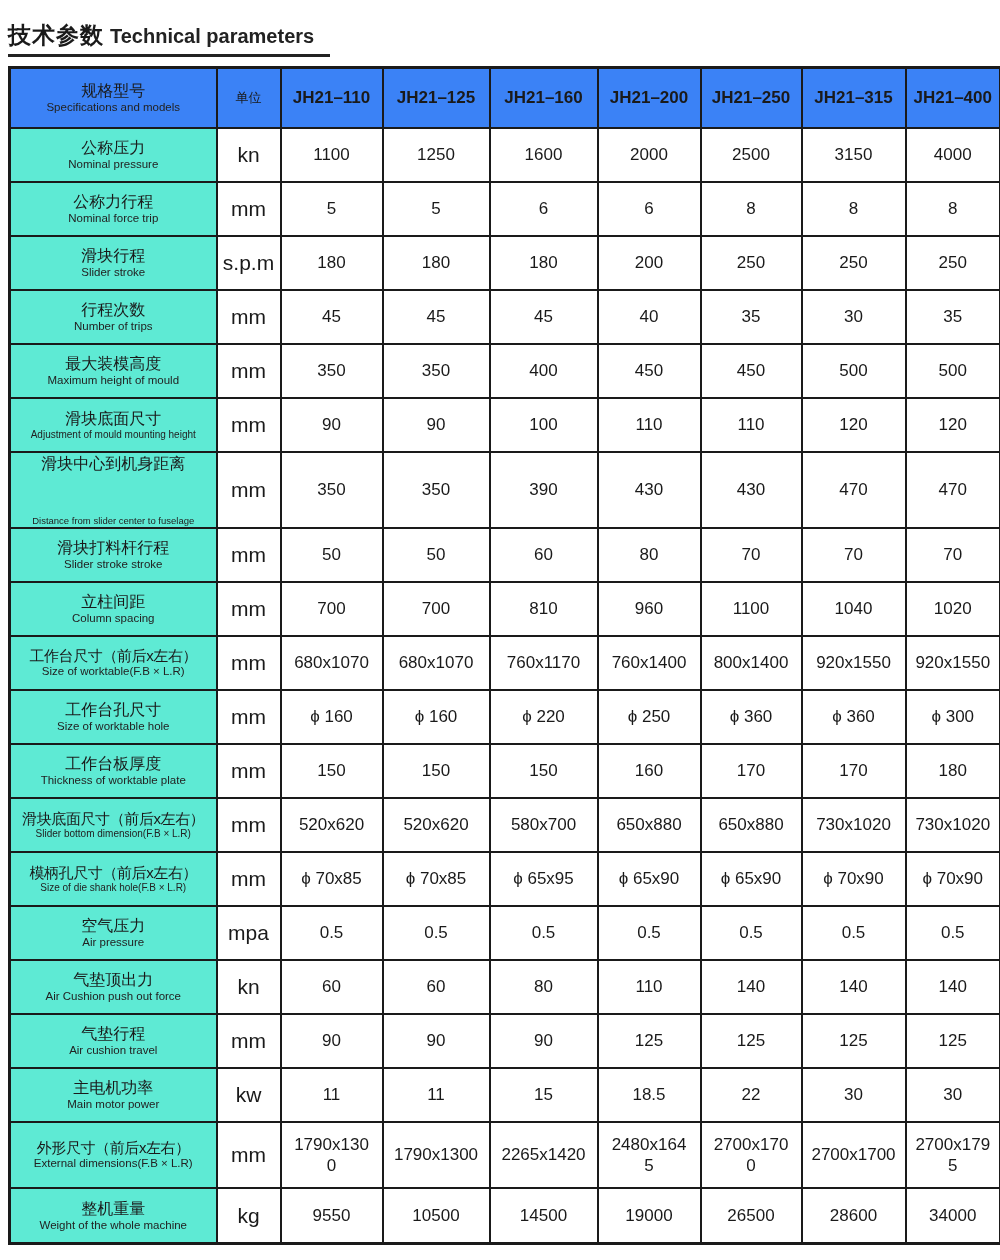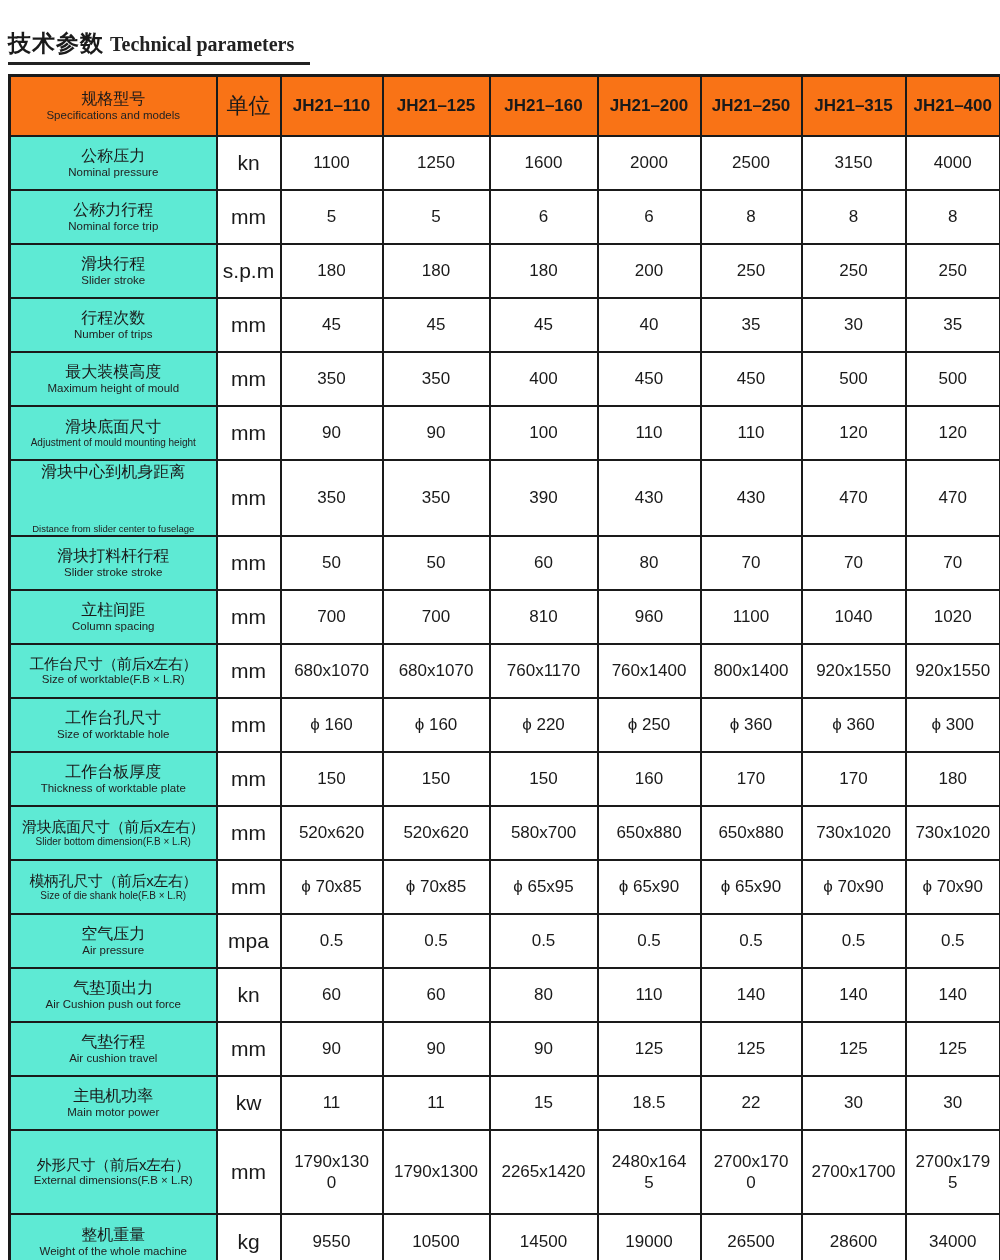--- a/index.html
+++ b/index.html
@@ -31,49 +31,49 @@
   }
   td{
     border:2px solid #1a1a1a;
     text-align:center;
     vertical-align:middle;
     padding:1px 2px;
     overflow:hidden;
   }
   thead tr{height:60px;}
   tbody tr{height:54px;}
-  tbody tr:nth-child(19){height:84px;}
+  tbody tr:nth-child(19){height:66px;}
   tbody tr:nth-child(20){height:56px;}
   tbody tr:nth-child(21){height:56px;}
 
   .label-cell{background:#5eead4;}
-  .hcell{background:#f97316;}
+  .hcell{background:#3b82f6;}
   .hcell.model{font-size:17px;font-weight:bold;}
-  .hcell.unit-head{font-size:22px;}
+  .hcell.unit-head{font-size:13px;}
 
   .cn{font-size:16px;line-height:1.25;white-space:nowrap;}
   .cn-s{font-size:15px;letter-spacing:-0.4px;}
   .en{font-size:11.5px;line-height:1.2;white-space:nowrap;color:#222;}
   .en-s{font-size:10px;}
   .en-xs{font-size:9.5px;margin-top:41px;}
 
   .unit-col{font-size:21px;background:#ffffff;}
   .val{
     font-size:17px;
     background:#ffffff;
     white-space:pre-line;
     line-height:1.25;
   }
 </style>
 </head>
 <body>
 
 <div class="page">
 
-  <h1 class="title" style="margin-top:16px;font-family:Liberation Serif, serif;">
+  <h1 class="title" style="margin-top:8px;">
     <span class="cn">技术参数</span><span class="en">Technical parameters</span>
   </h1>
 
   <table id="ptable">
     <colgroup>
       <col style="width:207px">
       <col style="width:64px">
       <col style="width:102px">
       <col style="width:107px">
       <col style="width:108px">

